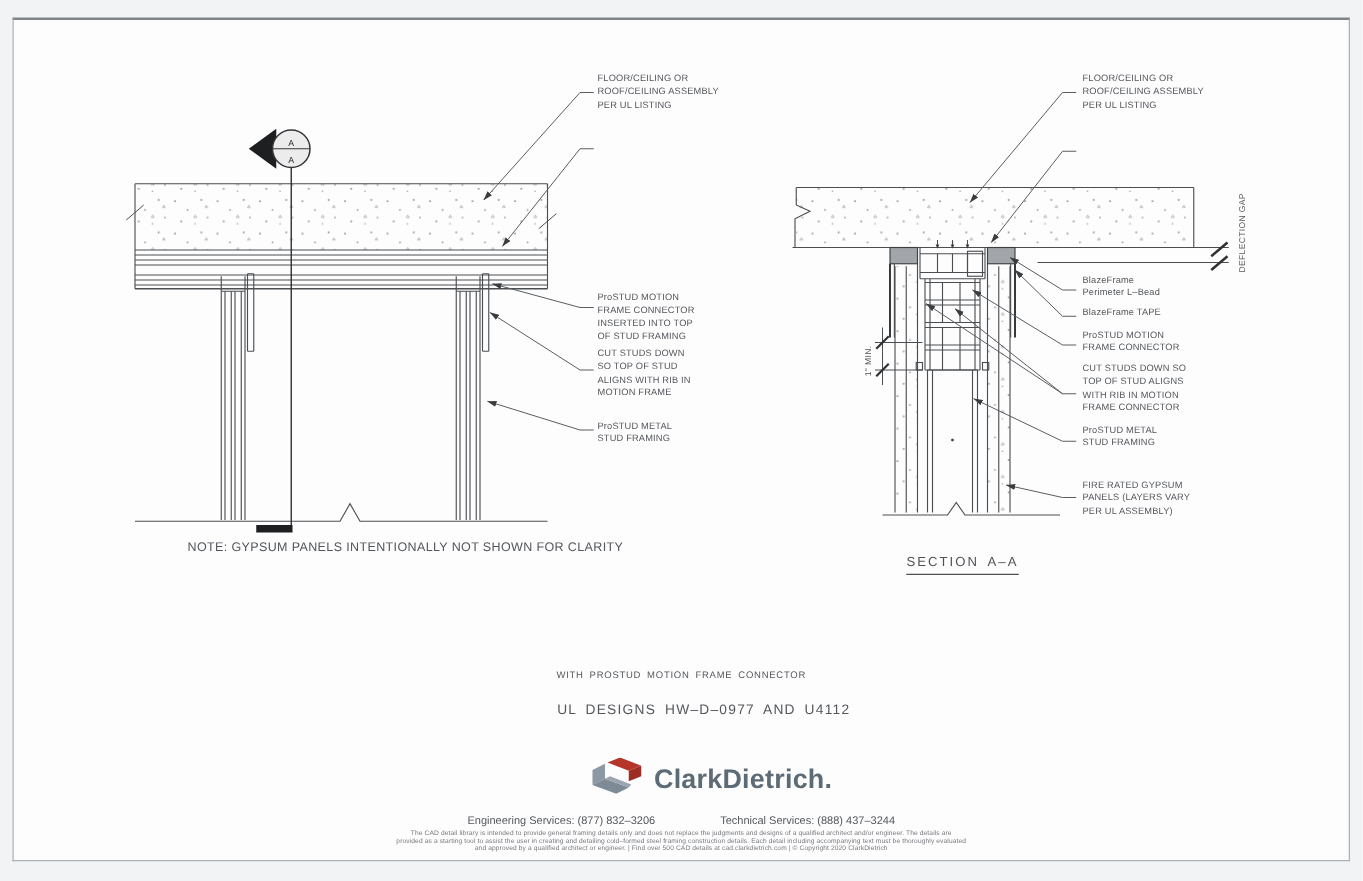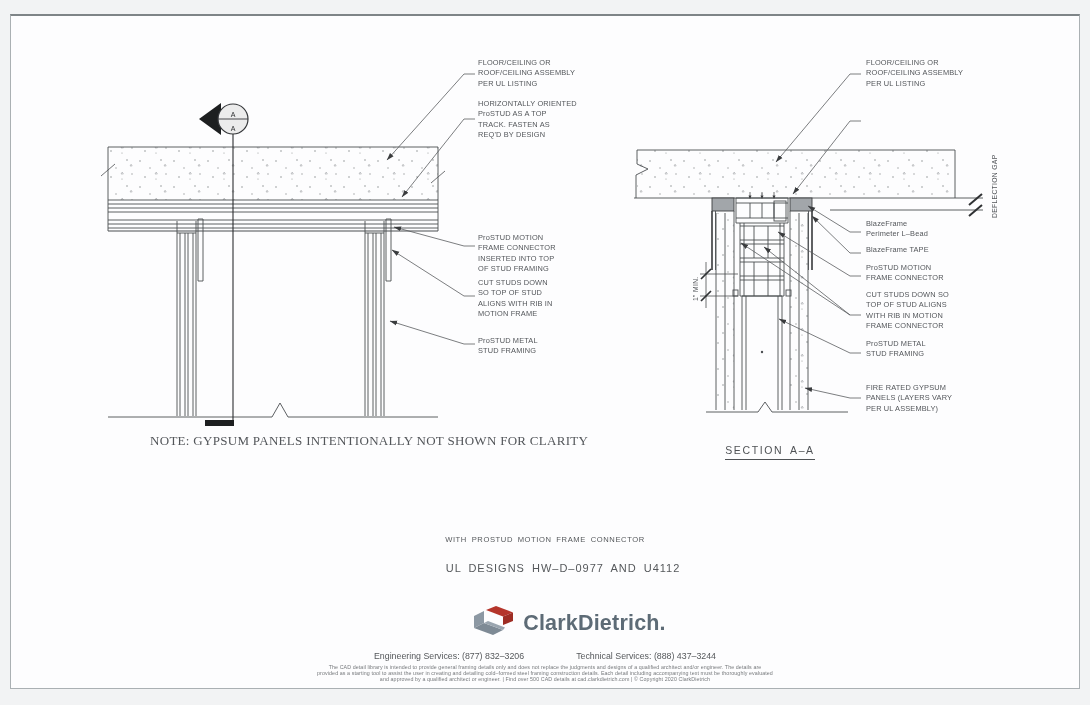--- a/index.html
+++ b/index.html
@@ -3,21 +3,21 @@
 <meta charset="utf-8">
 <style>
   html,body{margin:0;padding:0;}
   body{width:1090px;height:705px;background:#f2f3f4;font-family:"Liberation Sans",sans-serif;overflow:hidden;}
   #canvas{position:relative;width:1090px;height:592px;}
   .sheet{position:absolute;left:10px;top:14px;width:1068px;height:672px;background:#fdfdfe;
          border:1px solid #aab0b3;border-top:2.5px solid #7e8487;}
   .abs{position:absolute;}
   svg.draw{position:absolute;left:0;top:0;z-index:1;}
   .co{font-size:7.4px;line-height:10.3px;color:#53565a;white-space:pre-line;letter-spacing:0.15px;z-index:2;}
-  .note{font-size:13px;color:#53565a;letter-spacing:0.3px;z-index:2;font-family:Liberation Serif, serif;}
+  .note{font-size:10px;color:#53565a;letter-spacing:0.3px;z-index:2;}
   .rot{transform:rotate(-90deg);transform-origin:0 0;font-size:6.8px;color:#53565a;
        white-space:nowrap;letter-spacing:0.3px;z-index:2;}
   .section-title{font-size:10.5px;color:#4f5255;letter-spacing:1.6px;word-spacing:3px;z-index:2;
        border-bottom:1px solid #4f5255;padding-bottom:2.5px;}
   .center-row{left:0;right:0;text-align:center;z-index:2;}
   .title-main{display:inline-block;font-size:17px;color:#55585b;letter-spacing:1.1px;word-spacing:5px;
        border-bottom:1.2px solid #55585b;padding:0 5px 2px 5px;}
   .title-sub{font-size:7.6px;color:#55585b;letter-spacing:0.6px;word-spacing:2px;}
   .ul-designs{font-size:11px;color:#55585b;letter-spacing:1px;word-spacing:3px;padding-left:36px;}
   .logo-row{left:0;right:0;display:flex;align-items:center;justify-content:center;gap:9px;z-index:2;}
@@ -141,24 +141,20 @@
         <path d="M850,315 L741,243" marker-end="url(#arw)"></path>
         <path d="M861,353 L850,353 L779,319" marker-end="url(#arw)"></path>
         <path d="M861,398 L850,398 L805,388" marker-end="url(#arw)"></path>
       </g>
     </g>
   </svg>
 
   <div class="abs co" style="left:478px;top:58px;">FLOOR/CEILING OR
 ROOF/CEILING ASSEMBLY
 PER UL LISTING</div>
-  <div class="abs co" style="left:478px;top:99px;">HORIZONTALLY ORIENTED
-ProSTUD AS A TOP
-TRACK. FASTEN AS
-REQ'D BY DESIGN</div>
   <div class="abs co" style="left:478px;top:233px;">ProSTUD MOTION
 FRAME CONNECTOR
 INSERTED INTO TOP
 OF STUD FRAMING</div>
   <div class="abs co" style="left:478px;top:278px;">CUT STUDS DOWN
 SO TOP OF STUD
 ALIGNS WITH RIB IN
 MOTION FRAME</div>
   <div class="abs co" style="left:478px;top:336px;">ProSTUD METAL
 STUD FRAMING</div>

